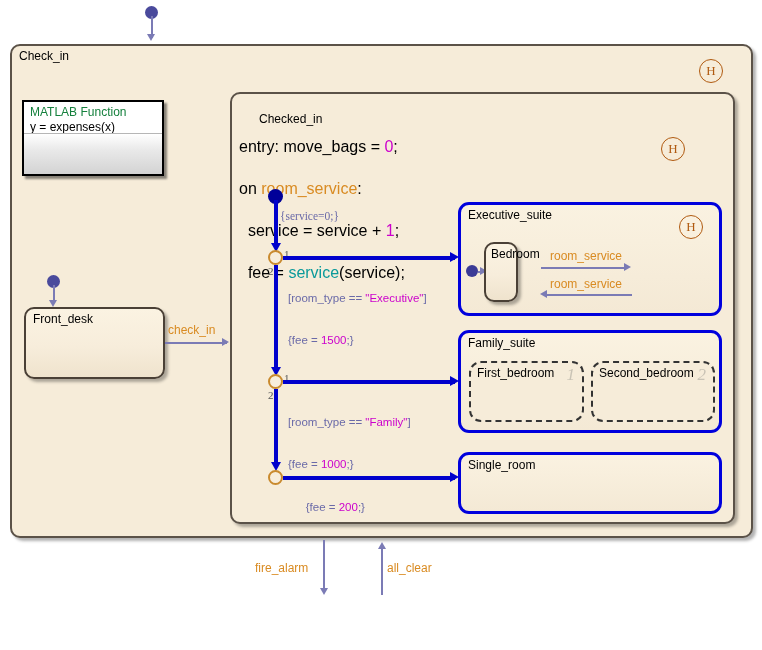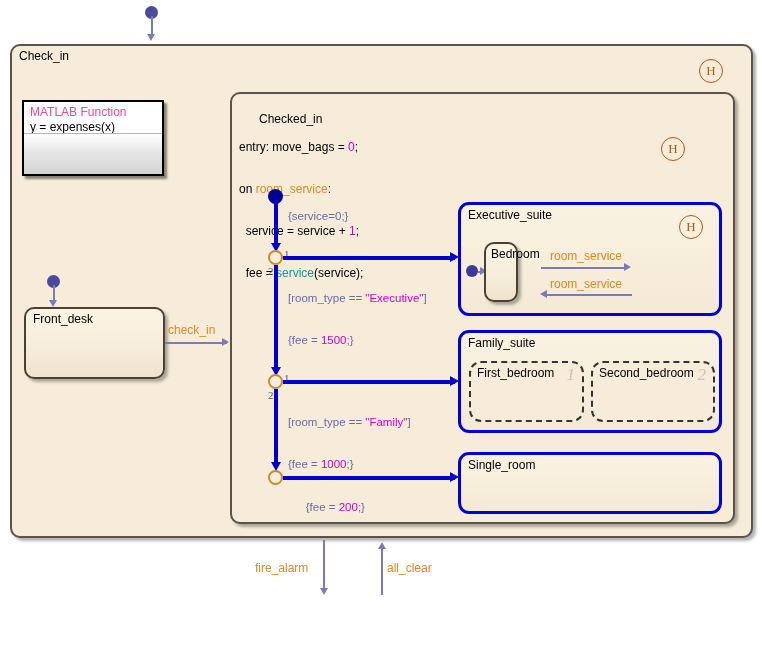--- a/index.html
+++ b/index.html
@@ -29,21 +29,21 @@
     background:linear-gradient(180deg,#faf2e1 0%,#f4e9d5 100%);
   }
   .state.dashed{
     border:2px dashed #333;
     border-radius:12px;
     box-shadow:none;
     background:#f6ecd9;
   }
   .label{
     position:absolute;
-    font-size:12px;
+    font-size:16px;
     color:#000;
     white-space:pre;
     line-height:14px;
   }
   .state > .title{
     position:absolute;left:7px;top:3px;
     font-size:12px;color:#000;white-space:pre;line-height:14.5px;
   }
   .kw-ev{color:#d98b22;}
   .kw-num{color:#cc00cc;}
@@ -95,21 +95,21 @@
   .arrow.left{border-top:4px solid transparent;border-bottom:4px solid transparent;border-right:7px solid #7b7bb5;}
   .arrow.bdown{border-left:5px solid transparent;border-right:5px solid transparent;border-top:9px solid #0000cc;}
   .arrow.bright{border-top:5px solid transparent;border-bottom:5px solid transparent;border-left:9px solid #0000cc;}
 
   
   .mlblock{
     position:absolute;border:2px solid #000;background:#fff;
     box-shadow:3px 3px 2px rgba(0,0,0,0.45);box-sizing:border-box;
   }
   .mlblock .mltop{padding:3px 6px 2px 6px;}
-  .mlblock .mlname{color:#ec4899;font-size:12px;line-height:15px;}
+  .mlblock .mlname{color:#15803d;font-size:12px;line-height:15px;}
   .mlblock .mlsig{color:#000;font-size:12px;line-height:15px;}
   .mlblock .mlbody{
     position:absolute;left:0;right:0;bottom:0;height:40px;
     background:linear-gradient(180deg,#ffffff 0%,#e9e9e9 40%,#d3d3d3 100%);
     border-top:1px solid #b6b6b6;
   }
   .pnum{
     position:absolute;font-size:17px;color:#c9c3b5;font-family:"Liberation Serif",serif;
     font-style:italic;
   }
@@ -157,21 +157,21 @@
       <div><span>on </span><span class="kw-ev">room_service</span><span>:</span></div>
       <div><span>  service = service + </span><span class="kw-num">1</span><span>;</span></div>
       <div><span>  fee = </span><span class="kw-fn">service</span><span>(service);</span></div>
     </div>
     <div class="hist" style="right:48px;top:43px;">H</div>
   </div>
 
   <div class="dot big abs" style="left:268px;top:189px;"></div>
   <div class="ln thick v abs" style="left:273.5px;top:200px;height:44px;"></div>
   <div class="arrow bdown abs" style="left:270.5px;top:243px;"></div>
-  <div class="tlabel" style="left:288px;top:209px;">{service=0;}</div>
+  <div class="tlabel" style="left:280px;top:209px;font-family:Liberation Serif, serif;">{service=0;}</div>
 
   <div class="junction" style="left:268px;top:250px;"></div>
   <div class="jnum" style="left:284px;top:248px;">1</div>
   <div class="jnum" style="left:268px;top:265px;">2</div>
   <div class="ln thick h abs" style="left:283px;top:255.5px;width:172px;"></div>
   <div class="arrow bright abs" style="left:450px;top:252px;"></div>
   <div class="tlabel" style="left:288px;top:263px;">
     <div>[room_type == <span class="kw-str">"Executive"</span>]</div>
     <div>{fee = <span class="kw-num">1500</span>;}</div>
   </div>

